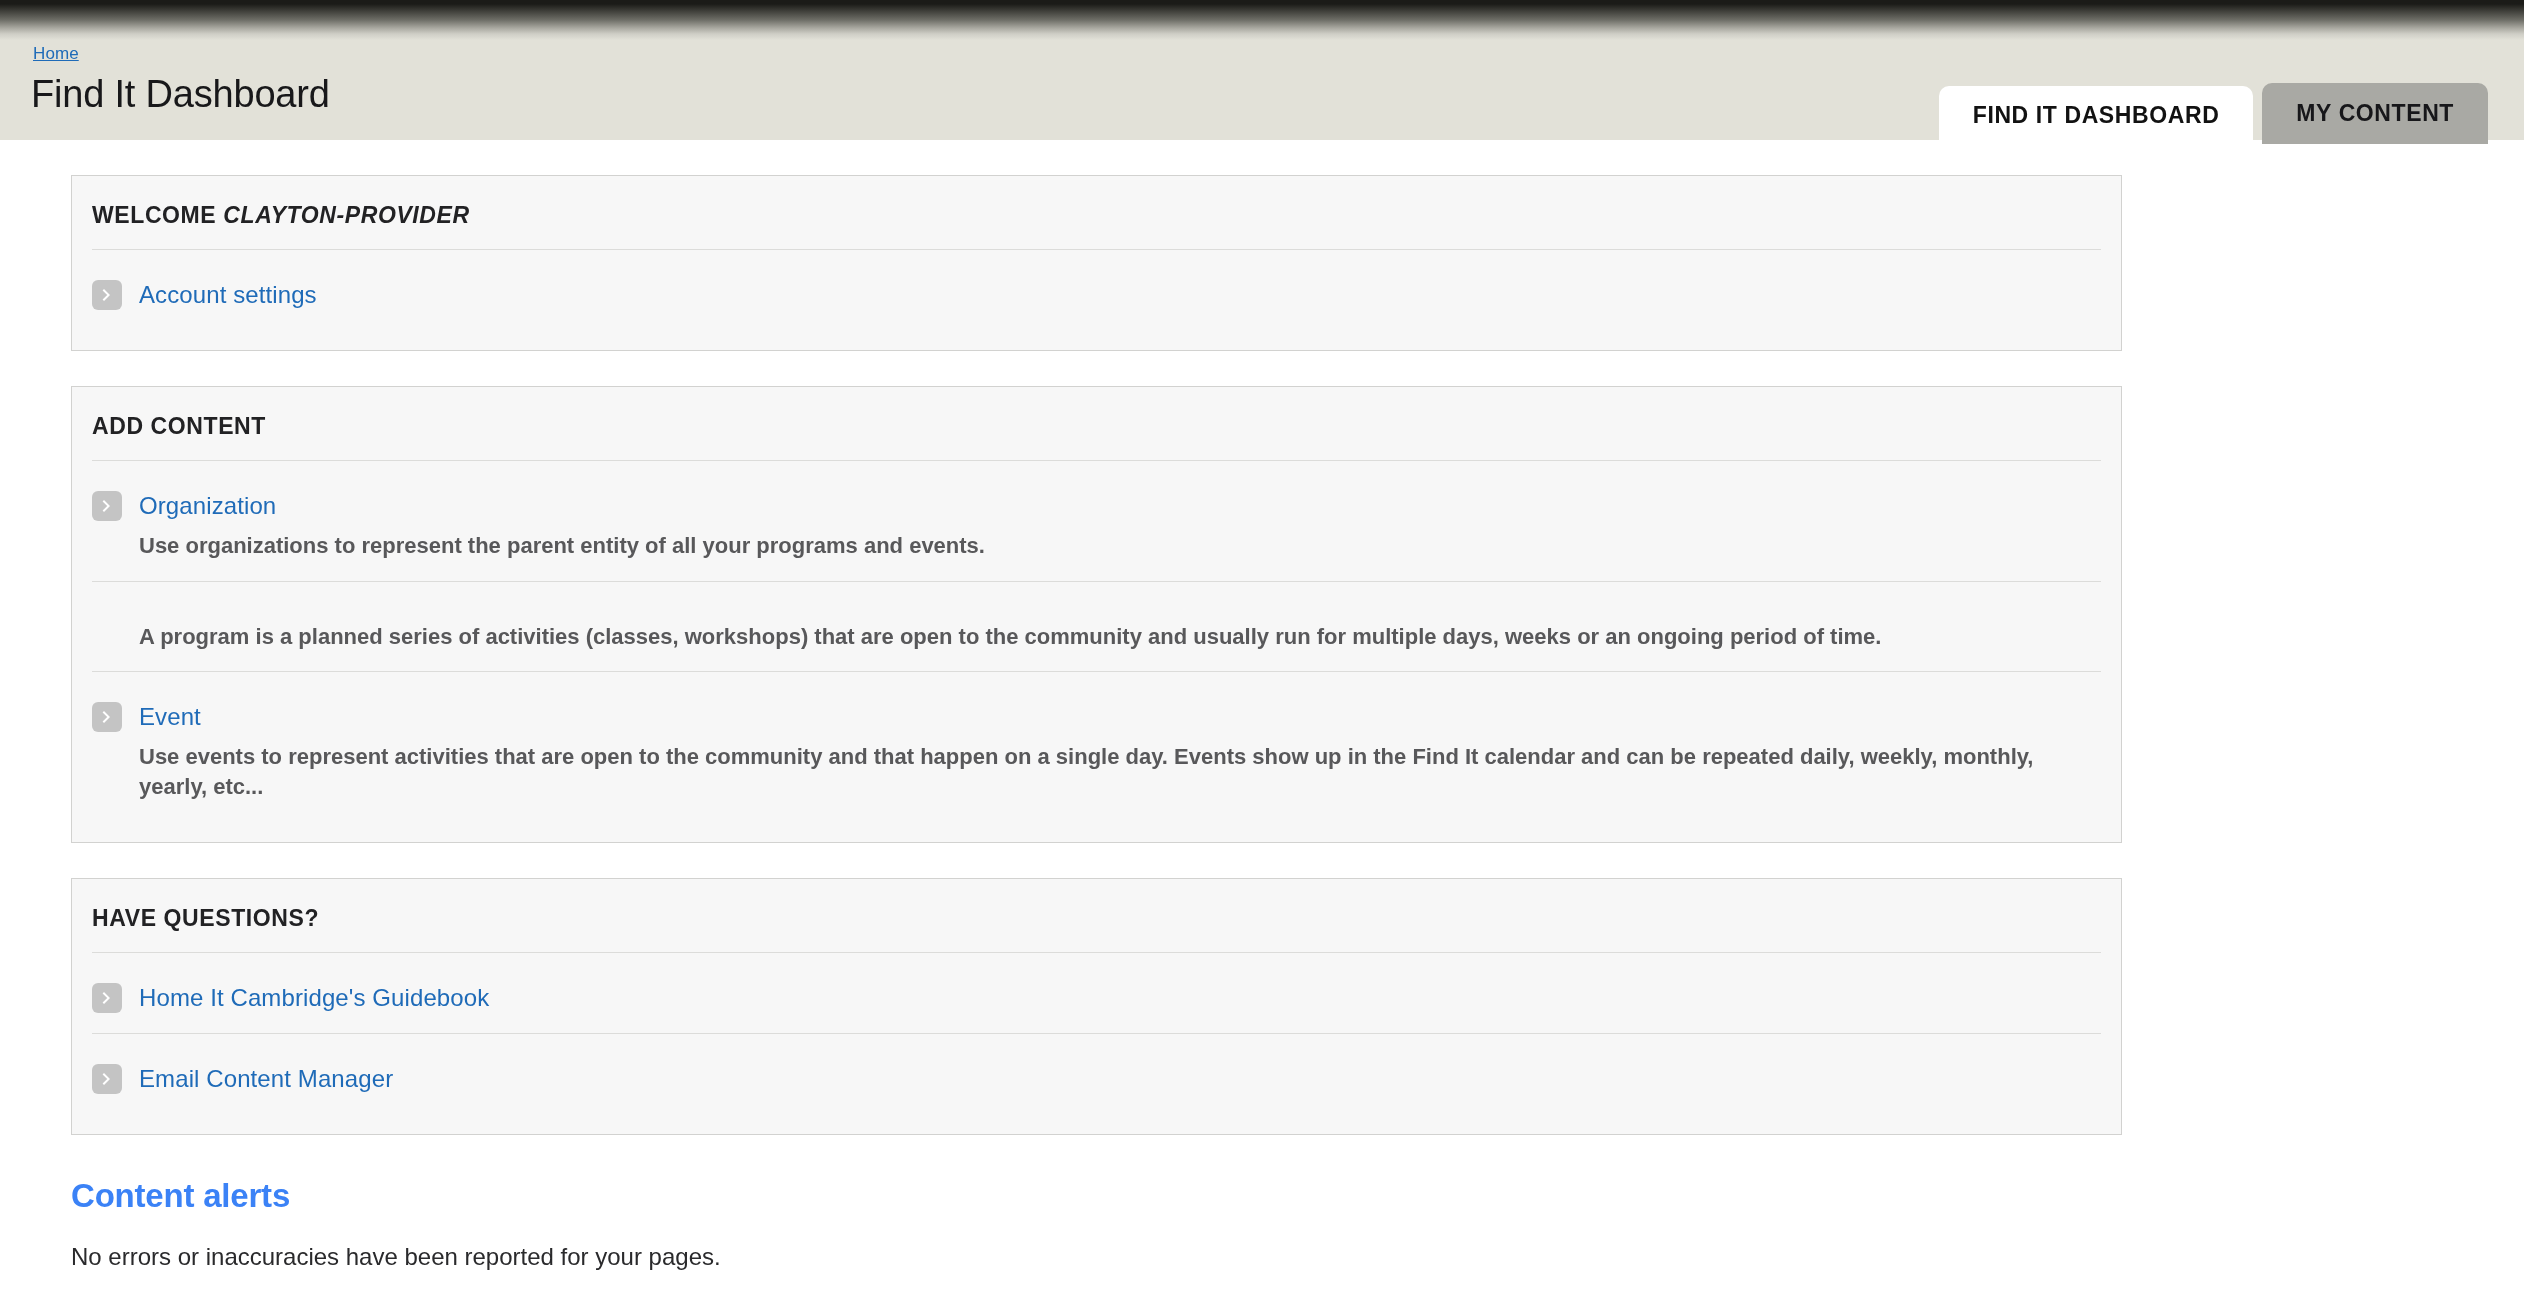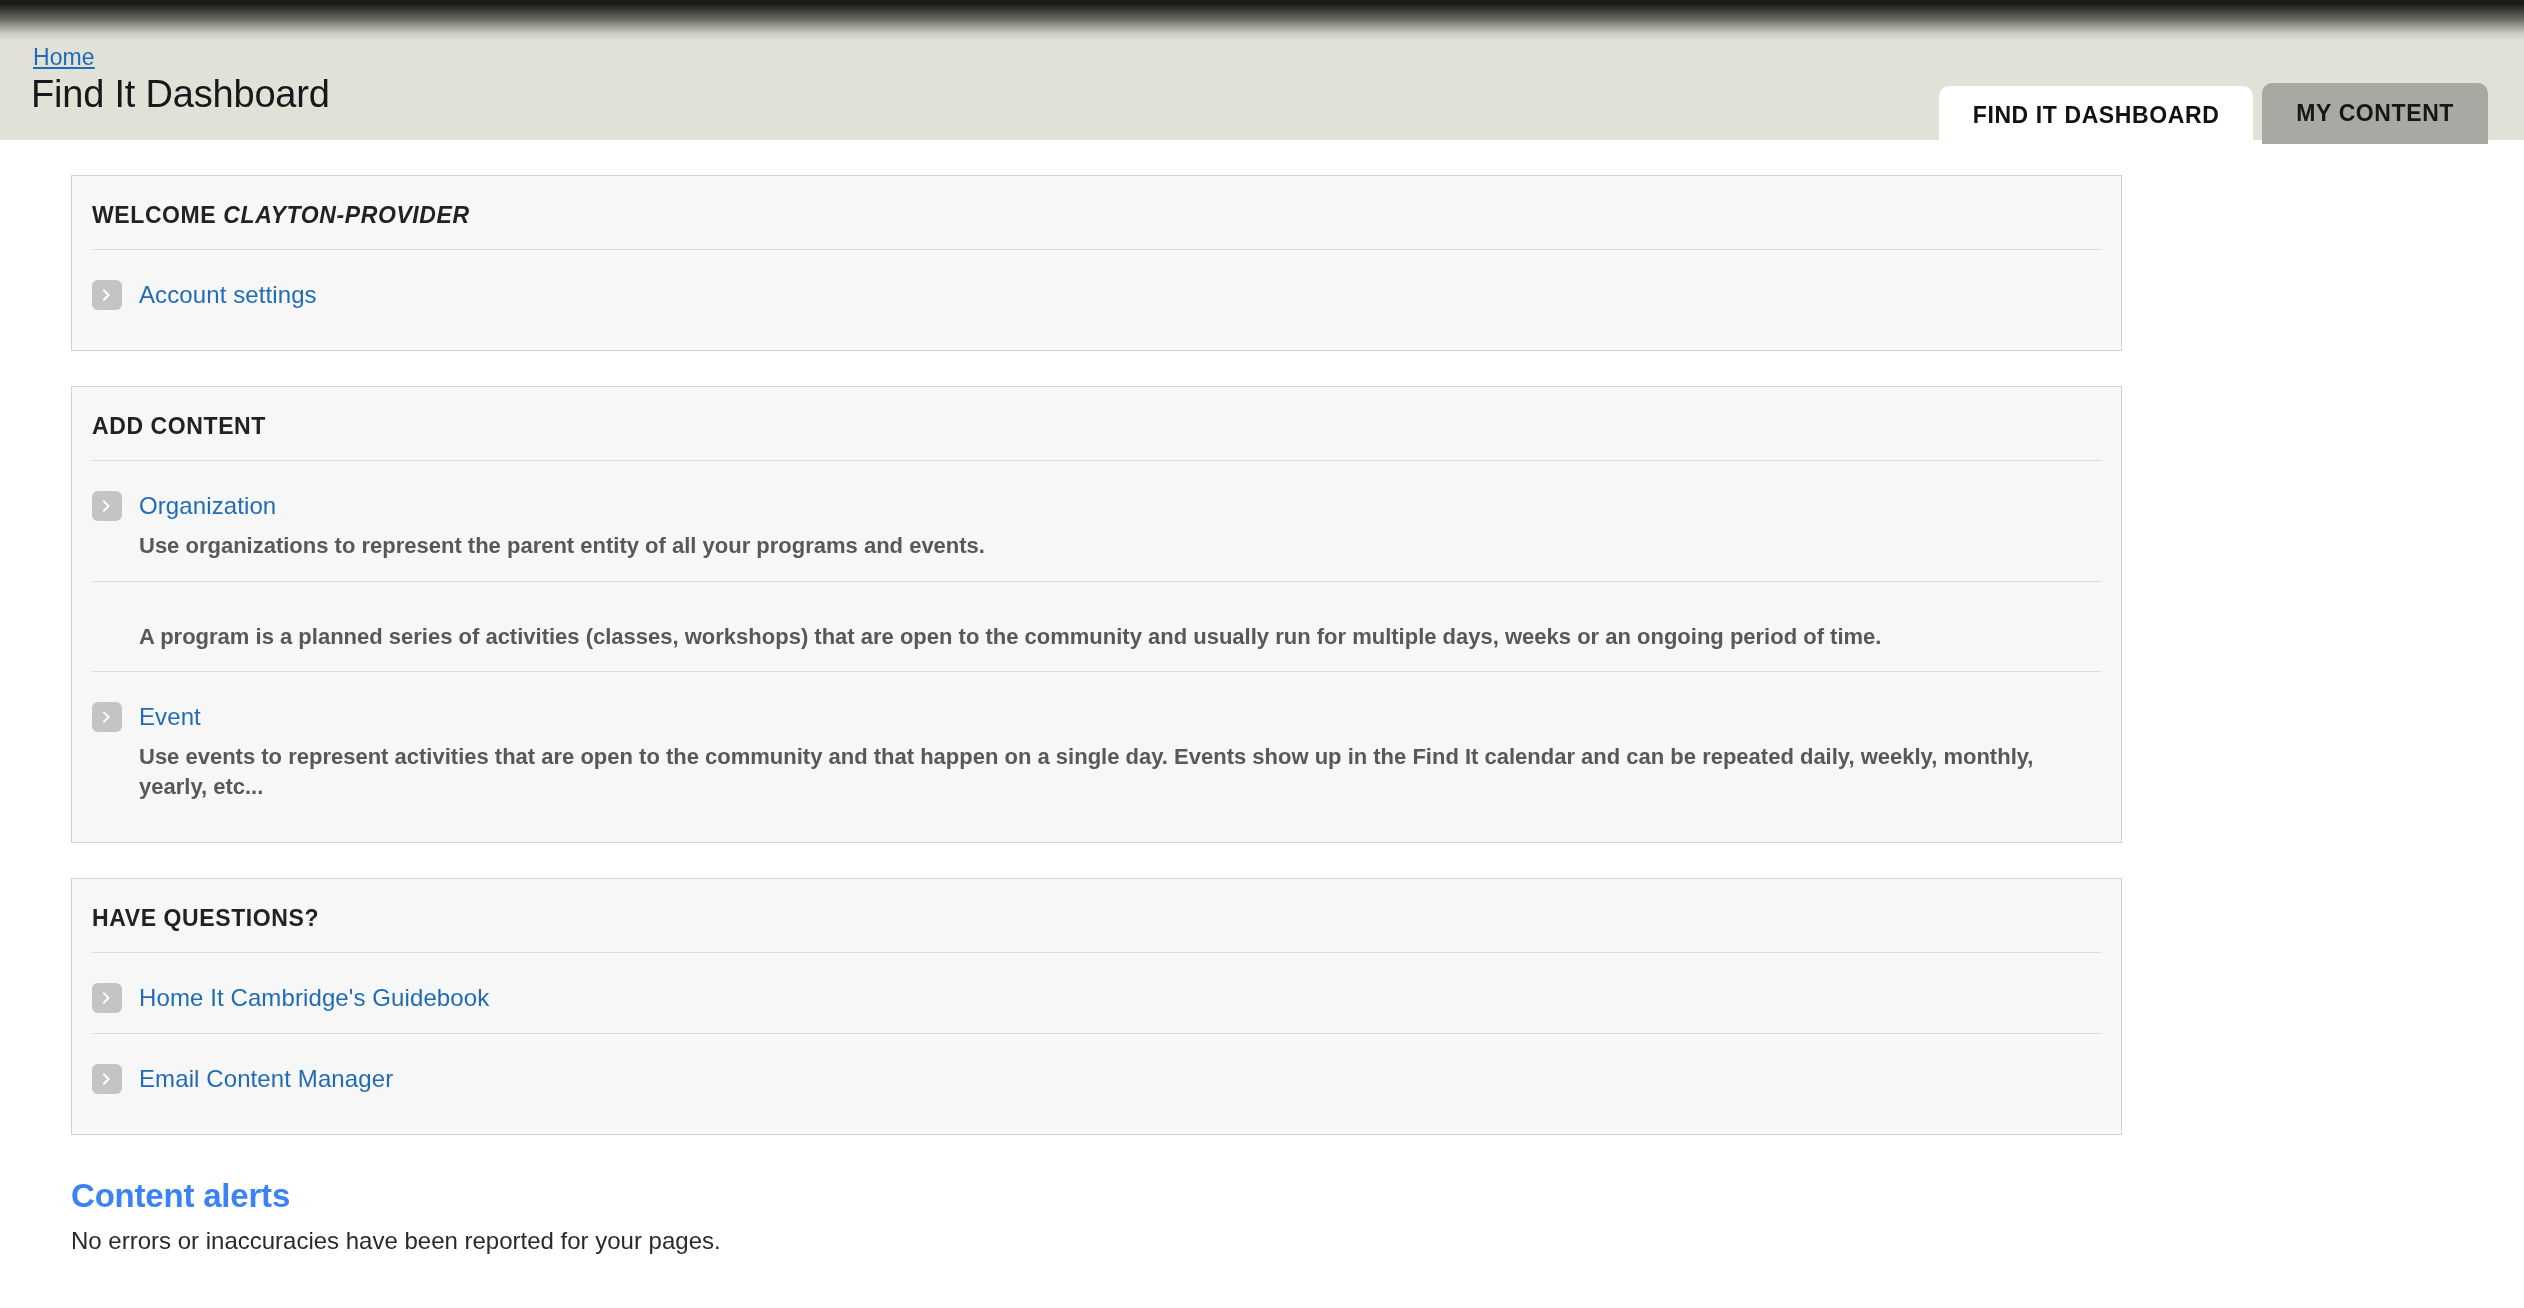--- a/index.html
+++ b/index.html
@@ -19,21 +19,21 @@
     background: #e2e1d8;
   }
   .header-gradient {
     position: absolute; left: 0; top: 0; width: 2524px; height: 40px;
     background: linear-gradient(to bottom,
       #1b1b18 0px, #1b1b18 4px, #3a3a35 10px, #6e6e67 20px, #a9a8a0 28px,
       #cfcec6 34px, #e2e1d8 40px);
   }
   .breadcrumb {
     position: absolute; left: 33px; top: 44px;
-    font-size: 23px; color: #1f6bb8; letter-spacing: 0.1px;
+    font-size: 17px; color: #1f6bb8; letter-spacing: 0.1px;
   }
   .page-title {
     position: absolute; left: 31px; top: 73px;
     font-size: 38px; font-weight: 400; color: #18181a; letter-spacing: -0.2px;
   }
 
   
   .tabs {
     position: absolute; right: 36px; top: 83px;
     display: flex; align-items: flex-end; gap: 9px;
@@ -90,21 +90,21 @@
   }
   .panel-bottom-pad { height: 20px; }
 
   
   .alerts { margin: 42px 71px 0 71px; }
   .alerts-title {
     font-size: 33px; font-weight: 700; color: #3b82f6;
     letter-spacing: -0.2px;
   }
   .alerts-text {
-    margin-top: 12px;
+    margin-top: 28px;
     font-size: 24px; color: #2a2a2c;
   }
 </style>
 </head>
 <body>
 
 <div class="page">
 
   <div class="header">
     <div class="header-gradient"></div>

